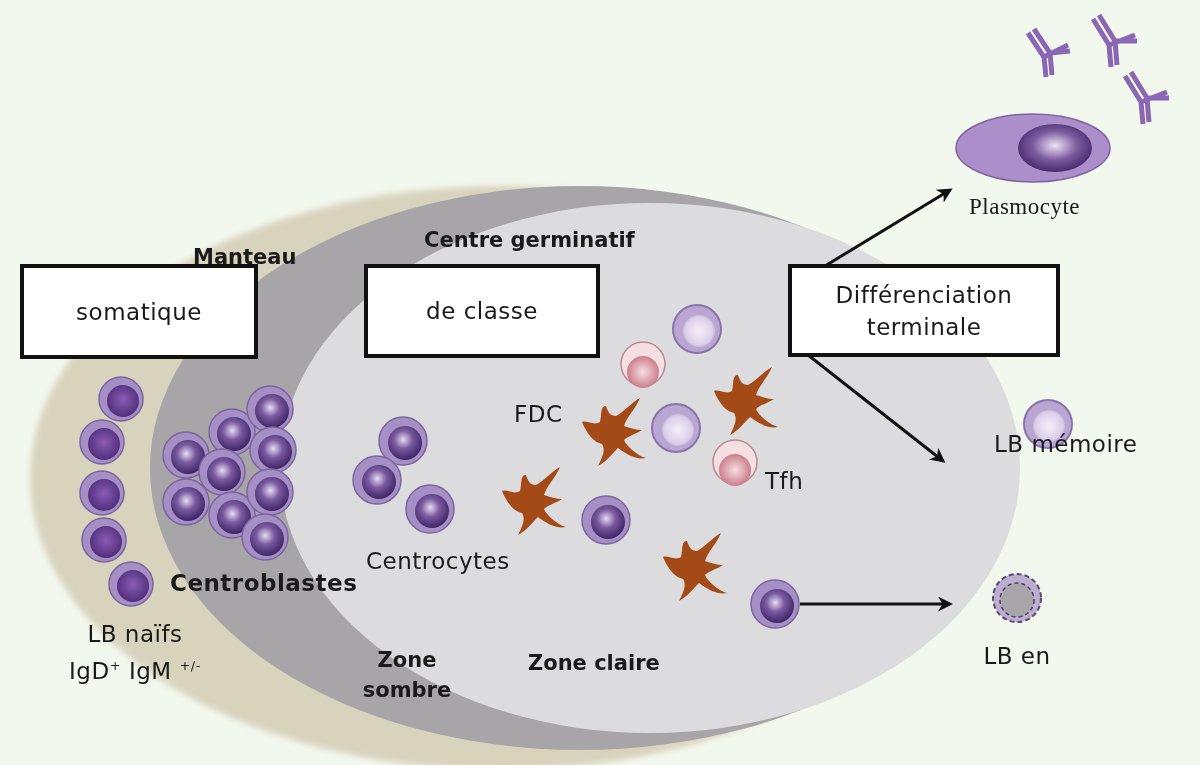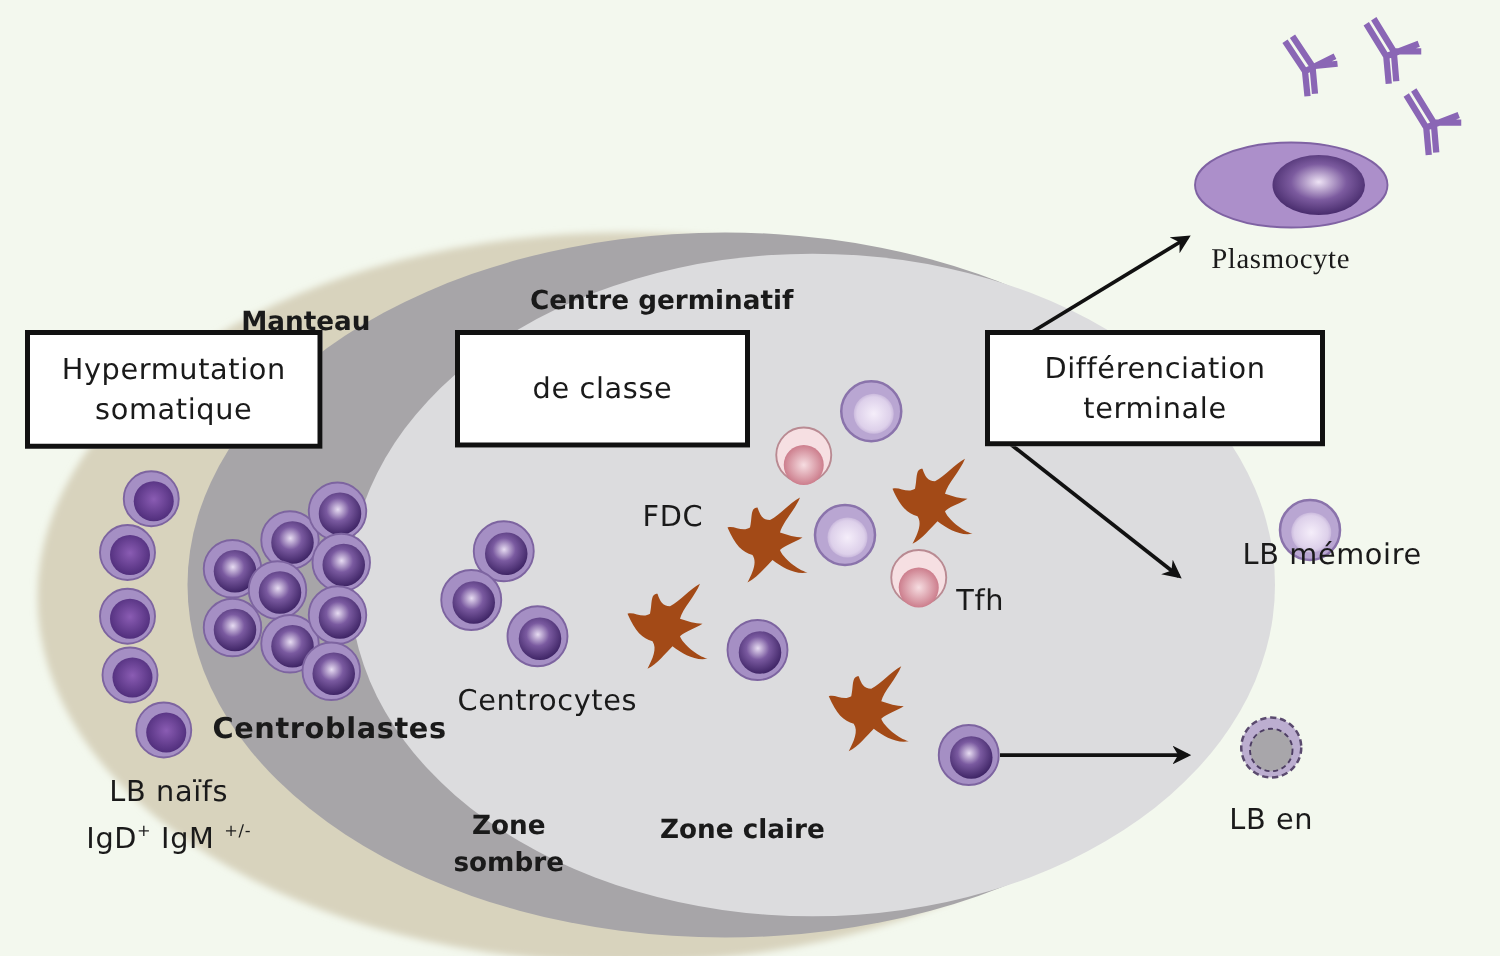--- a/index.html
+++ b/index.html
@@ -194,21 +194,20 @@
     <circle cx="1049" cy="426" r="16" fill="url(#memory)"></circle>
   </g>
 
   <g>
     <circle cx="1017" cy="598" r="24" fill="#bcaed0" stroke="#5a4a6e" stroke-width="2" stroke-dasharray="5,3"></circle>
     <circle cx="1017" cy="600" r="17" fill="#a8a6aa" stroke="#4d3d63" stroke-width="1.5" stroke-dasharray="4,3"></circle>
   </g>
 </svg>
 
 <div class="box" style="left:20px;top:264px;width:238px;height:95px;">
-  <span>Hypermutation</span>
   <span>somatique</span>
 </div>
 <div class="box" style="left:364px;top:264px;width:236px;height:94px;">
   <span>de classe</span>
 </div>
 <div class="box" style="left:788px;top:264px;width:272px;height:93px;">
   <span>Différenciation</span>
   <span>terminale</span>
 </div>
 

